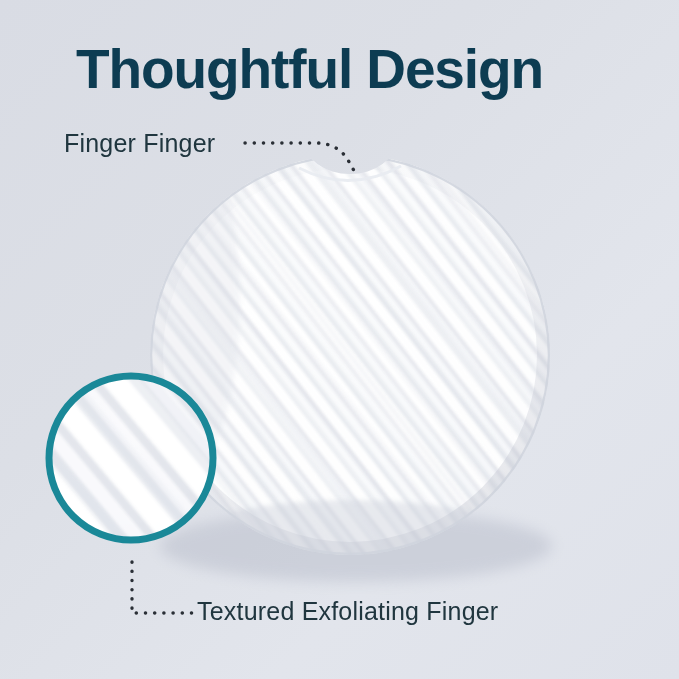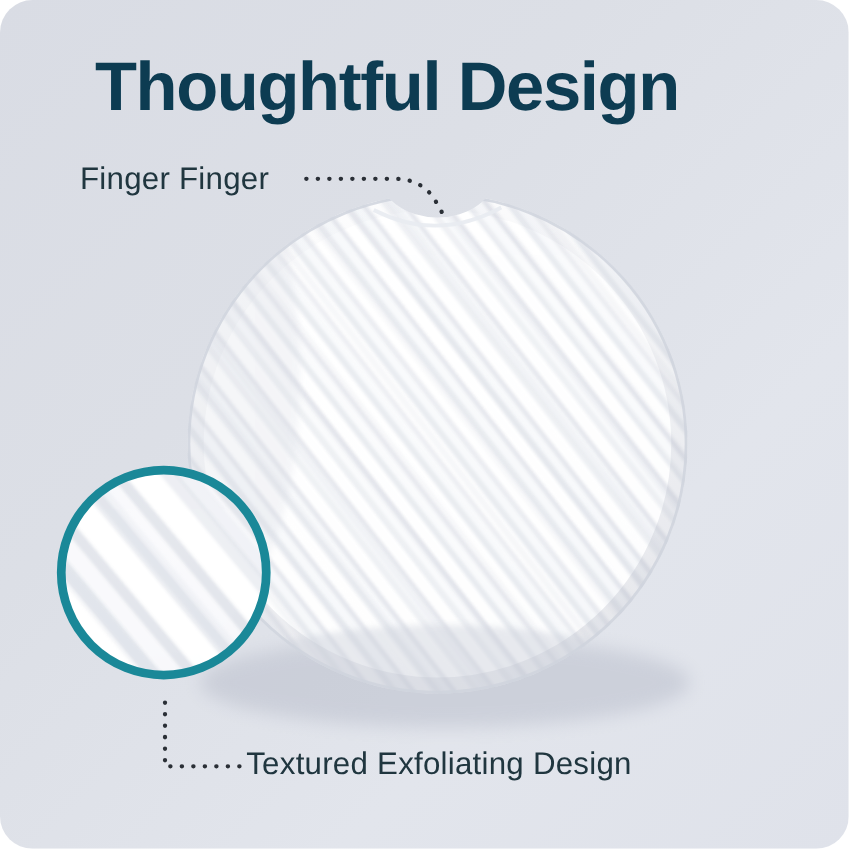--- a/index.html
+++ b/index.html
@@ -9,21 +9,20 @@
     height: 679px;
     overflow: hidden;
     font-family: "Liberation Sans", sans-serif;
   }
   #stage {
     position: relative;
     width: 679px;
     height: 679px;
     background: linear-gradient(135deg, #d9dce4 0%, #dcdfe6 35%, #e2e5ec 70%, #dfe2ea 100%);
     overflow: hidden;
-    border-radius: 26px;
   }
   #headline {
     position: absolute;
     left: 76px;
     top: 36px;
     width: 560px;
     font-size: 55px;
     line-height: 66px;
     font-weight: bold;
     letter-spacing: -1.1px;
@@ -173,15 +172,15 @@
     <g stroke="#2a2f36" stroke-width="3.4" stroke-linecap="round" stroke-dasharray="0.2 9" fill="none">
       <path d="M 245 143 L 318 143 Q 338 144 348 160 L 357 176"></path>
       <path d="M 132 562 L 132 613 L 192 613"></path>
     </g>
   </svg>
 
   <div id="headline">Thoughtful Design</div>
 
   <div class="callout-label" id="label-finger-notch">Finger Finger</div>
 
-  <div class="callout-label" id="label-textured">Textured Exfoliating Design</div>
+  <div class="callout-label" id="label-textured">Textured Exfoliating Finger</div>
 
 </div>
 
 </body></html>

